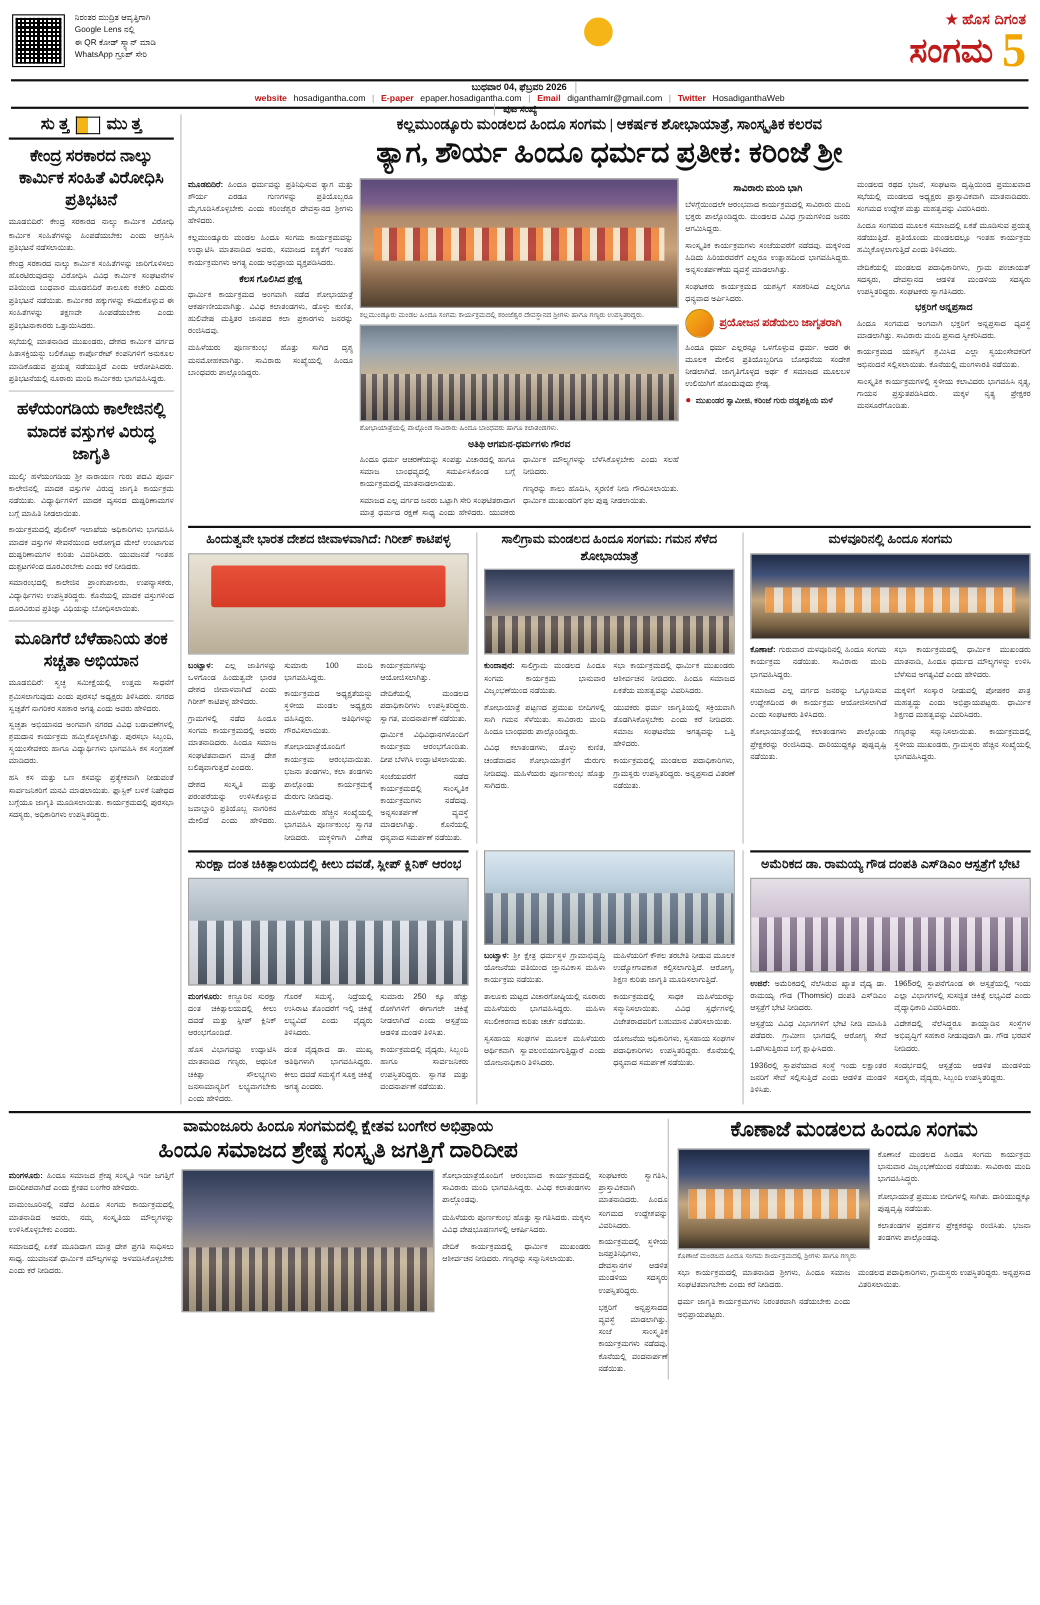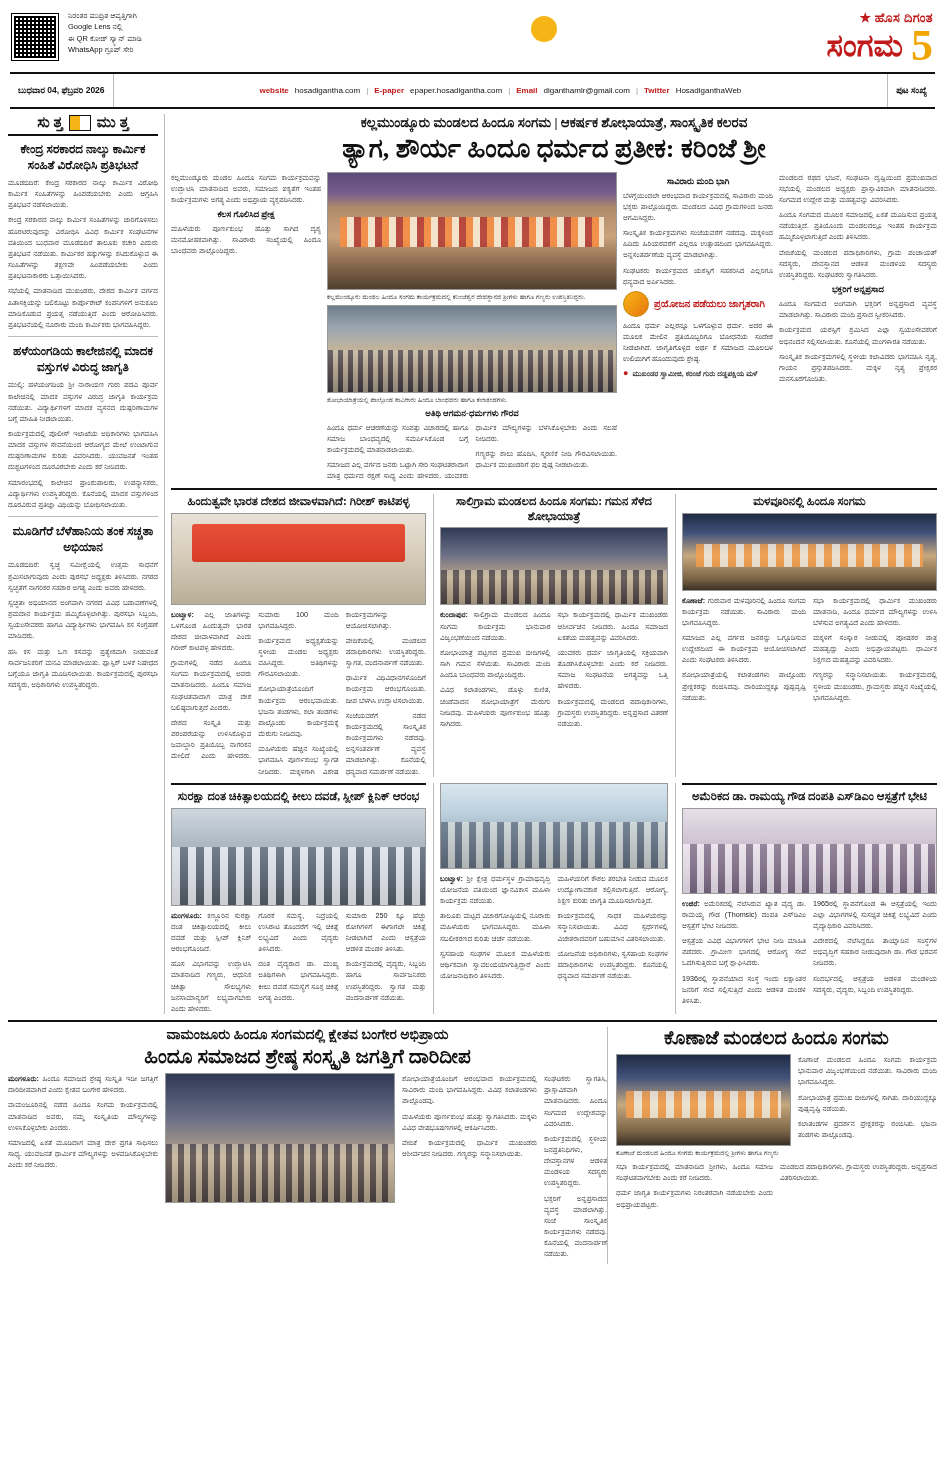--- a/index.html
+++ b/index.html
@@ -44,21 +44,21 @@
     font-size:31px; font-weight:bold; color:#c01a1a; line-height:1;
     display:flex; align-items:center; justify-content:flex-end; gap:8px;
   }
   .brand-num {
     font-size:44px; color:#f0a500; font-weight:bold; line-height:0.9;
   }
 
   
   .infobar {
     display:flex; align-items:center; gap:0; margin:4px 2px 0 2px;
-    border-top:2px solid #111; border-bottom:2px solid #111; height:37px;
+    border-top:2px solid #111; border-bottom:2px solid #111; height:27px;flex-direction:column;
   }
   .date-cell {
     font-size:8.5px; padding:0 8px; font-weight:bold; white-space:nowrap;
     border-right:1px solid #bbb; height:100%; display:flex; align-items:center;
   }
   .links-cell {
     flex:1; display:flex; align-items:center; justify-content:center; gap:6px;
     font-size:8px; height:100%;
   }
   .links-cell b { color:#c01a1a; }
@@ -83,21 +83,21 @@
   }
   .book-icon { width:22px; height:14px; position:relative; }
   .book-icon:before, .book-icon:after {
     content:""; position:absolute; top:0; width:10px; height:14px; border:1.5px solid #111;
   }
   .book-icon:before { left:0; border-right:none; background:#f6b517; }
   .book-icon:after { right:0; border-left:none; background:#fff; }
 
   .sb-head {
     font-family:"Liberation Serif", serif; font-weight:bold;
-    font-size:12px; line-height:1.35; text-align:center; margin:5px 0 4px;
+    font-size:15px; line-height:1.35; text-align:center; margin:5px 0 4px;
   }
   .sb-text { font-size:7.2px; line-height:1.55; text-align:justify; color:#222; }
   .sb-text p { margin:0 0 4px; }
   .hr-thin { border:0; border-top:1px solid #bbb; margin:6px 0; }
 
   
   .kicker {
     font-family:"Liberation Serif", serif; font-weight:bold; font-size:13.5px;
     text-align:center; line-height:1.3; margin-bottom:2px;
   }
@@ -328,24 +328,27 @@
 
     <div class="col-main vrule" style="padding-left:6px;">
 
       <div>
         <div class="kicker">ಕಲ್ಲಮುಂಡ್ಕೂರು ಮಂಡಲದ ಹಿಂದೂ ಸಂಗಮ | ಆಕರ್ಷಕ ಶೋಭಾಯಾತ್ರೆ, ಸಾಂಸ್ಕೃತಿಕ ಕಲರವ</div>
         <div class="headline">ತ್ಯಾಗ, ಶೌರ್ಯ ಹಿಂದೂ ಧರ್ಮದ ಪ್ರತೀಕ: ಕರಿಂಜೆ ಶ್ರೀ</div>
 
         <div class="lead-grid">
           <div class="lead-c1">
             <div class="body-text">
+              <p><span class="lead-in">ಮೂಡಬಿದಿರೆ:</span>
+                 <span>ಹಿಂದೂ ಧರ್ಮವನ್ನು ಪ್ರತಿನಿಧಿಸುವ ತ್ಯಾಗ ಮತ್ತು ಶೌರ್ಯ ಎರಡೂ ಗುಣಗಳನ್ನು ಪ್ರತಿಯೊಬ್ಬರೂ ಮೈಗೂಡಿಸಿಕೊಳ್ಳಬೇಕು ಎಂದು ಕರಿಂಜೆಶ್ವರ ದೇವಸ್ಥಾನದ ಶ್ರೀಗಳು ಹೇಳಿದರು.</span></p>
               <p>ಕಲ್ಲಮುಂಡ್ಕೂರು ಮಂಡಲ ಹಿಂದೂ ಸಂಗಮ ಕಾರ್ಯಕ್ರಮವನ್ನು ಉದ್ಘಾಟಿಸಿ ಮಾತನಾಡಿದ ಅವರು, ಸಮಾಜದ ಐಕ್ಯತೆಗೆ ಇಂತಹ ಕಾರ್ಯಕ್ರಮಗಳು ಅಗತ್ಯ ಎಂದು ಅಭಿಪ್ರಾಯ ವ್ಯಕ್ತಪಡಿಸಿದರು.</p>
             </div>
             <div class="subhead">ಕೆಲಸ ಗೊಲಿಸಿದ ಪ್ರೇಕ್ಷ</div>
             <div class="body-text">
+              <p>ಧಾರ್ಮಿಕ ಕಾರ್ಯಕ್ರಮದ ಅಂಗವಾಗಿ ನಡೆದ ಶೋಭಾಯಾತ್ರೆ ಆಕರ್ಷಣೀಯವಾಗಿತ್ತು. ವಿವಿಧ ಕಲಾತಂಡಗಳು, ಡೊಳ್ಳು ಕುಣಿತ, ಹುಲಿವೇಷ ಮತ್ತಿತರ ಜಾನಪದ ಕಲಾ ಪ್ರಕಾರಗಳು ಜನರನ್ನು ರಂಜಿಸಿದವು.</p>
               <p>ಮಹಿಳೆಯರು ಪೂರ್ಣಕುಂಭ ಹೊತ್ತು ಸಾಗಿದ ದೃಶ್ಯ ಮನಮೋಹಕವಾಗಿತ್ತು. ಸಾವಿರಾರು ಸಂಖ್ಯೆಯಲ್ಲಿ ಹಿಂದೂ ಬಾಂಧವರು ಪಾಲ್ಗೊಂಡಿದ್ದರು.</p>
             </div>
           </div>
 
           <div class="lead-c2">
             <div class="photo ph-stage" style="height:118px;"></div>
             <div class="caption">ಕಲ್ಲಮುಂಡ್ಕೂರು ಮಂಡಲ ಹಿಂದೂ ಸಂಗಮ ಕಾರ್ಯಕ್ರಮದಲ್ಲಿ ಕರಿಂಜೆಶ್ವರ ದೇವಸ್ಥಾನದ ಶ್ರೀಗಳು ಹಾಗೂ ಗಣ್ಯರು ಉಪಸ್ಥಿತರಿದ್ದರು.</div>
             <div class="photo ph-crowd" style="height:88px;margin-top:4px;"></div>
             <div class="caption">ಶೋಭಾಯಾತ್ರೆಯಲ್ಲಿ ಪಾಲ್ಗೊಂಡ ಸಾವಿರಾರು ಹಿಂದೂ ಬಾಂಧವರು ಹಾಗೂ ಕಲಾತಂಡಗಳು.</div>
             <div class="subhead">ಅತಿಥಿ ಆಗಮನ-ಧರ್ಮಗಳು ಗೌರವ</div>

